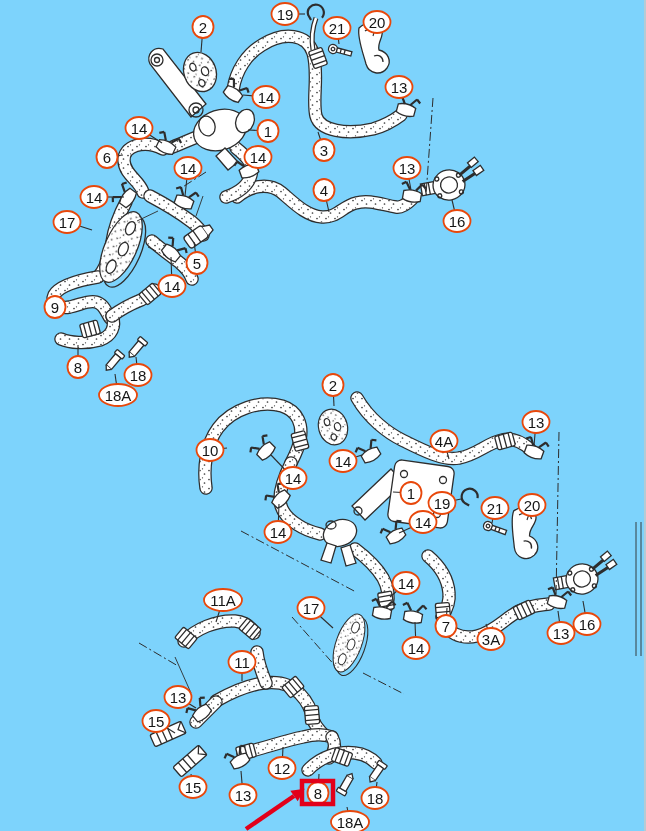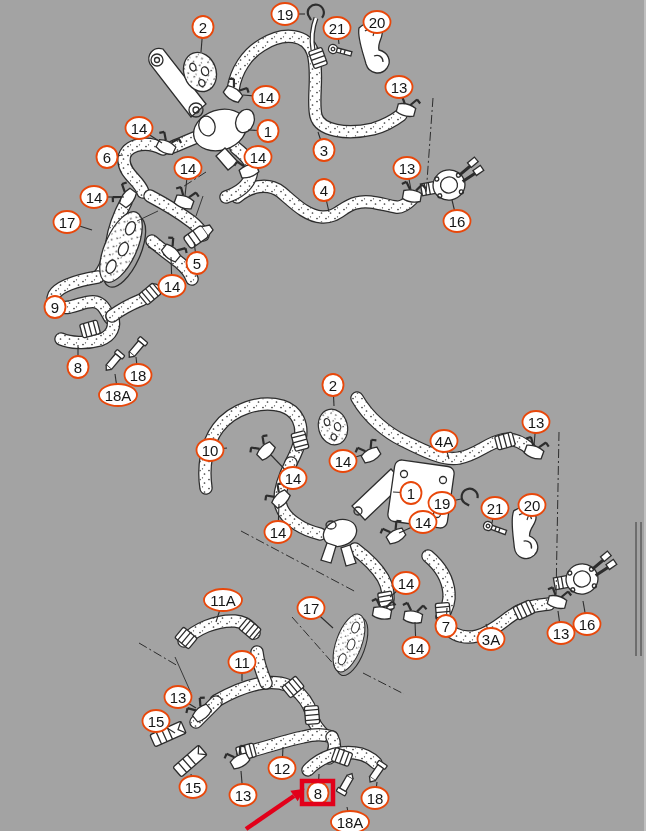--- a/index.html
+++ b/index.html
@@ -1,16 +1,16 @@
 <!DOCTYPE html>
 <html><head>
 <meta charset="utf-8">
 <style>
   html,body{margin:0;padding:0;background:#fff}
-  .wrap{width:646px;height:831px;position:relative;background:#a3a3a3;font-family:"Liberation Sans",sans-serif;overflow:hidden}
+  .wrap{width:646px;height:831px;position:relative;background:#7dd3fc;font-family:"Liberation Sans",sans-serif;overflow:hidden}
   svg{display:block}
   .ho{fill:none;stroke:var(--ink);stroke-width:13.5;stroke-linecap:round;stroke-linejoin:round}
   .hi{fill:none;stroke:#fff;stroke-width:11;stroke-linecap:round;stroke-linejoin:round}
   .hs{fill:none;stroke:url(#sp);stroke-width:11;stroke-linecap:round;stroke-linejoin:round}
   .pl{fill:none;stroke:var(--ink);stroke-width:1.3}
   .plf{fill:#fff;stroke:var(--ink);stroke-width:1.3}
   .dd{fill:none;stroke:var(--ink);stroke-width:1;stroke-dasharray:9 3 2 3}
   .tl{fill:none;stroke:var(--ink);stroke-width:0.9}
   .leader{stroke:var(--ink);stroke-width:1.1}
   .bubble{fill:#fff;stroke:var(--accent);stroke-width:1.8}

